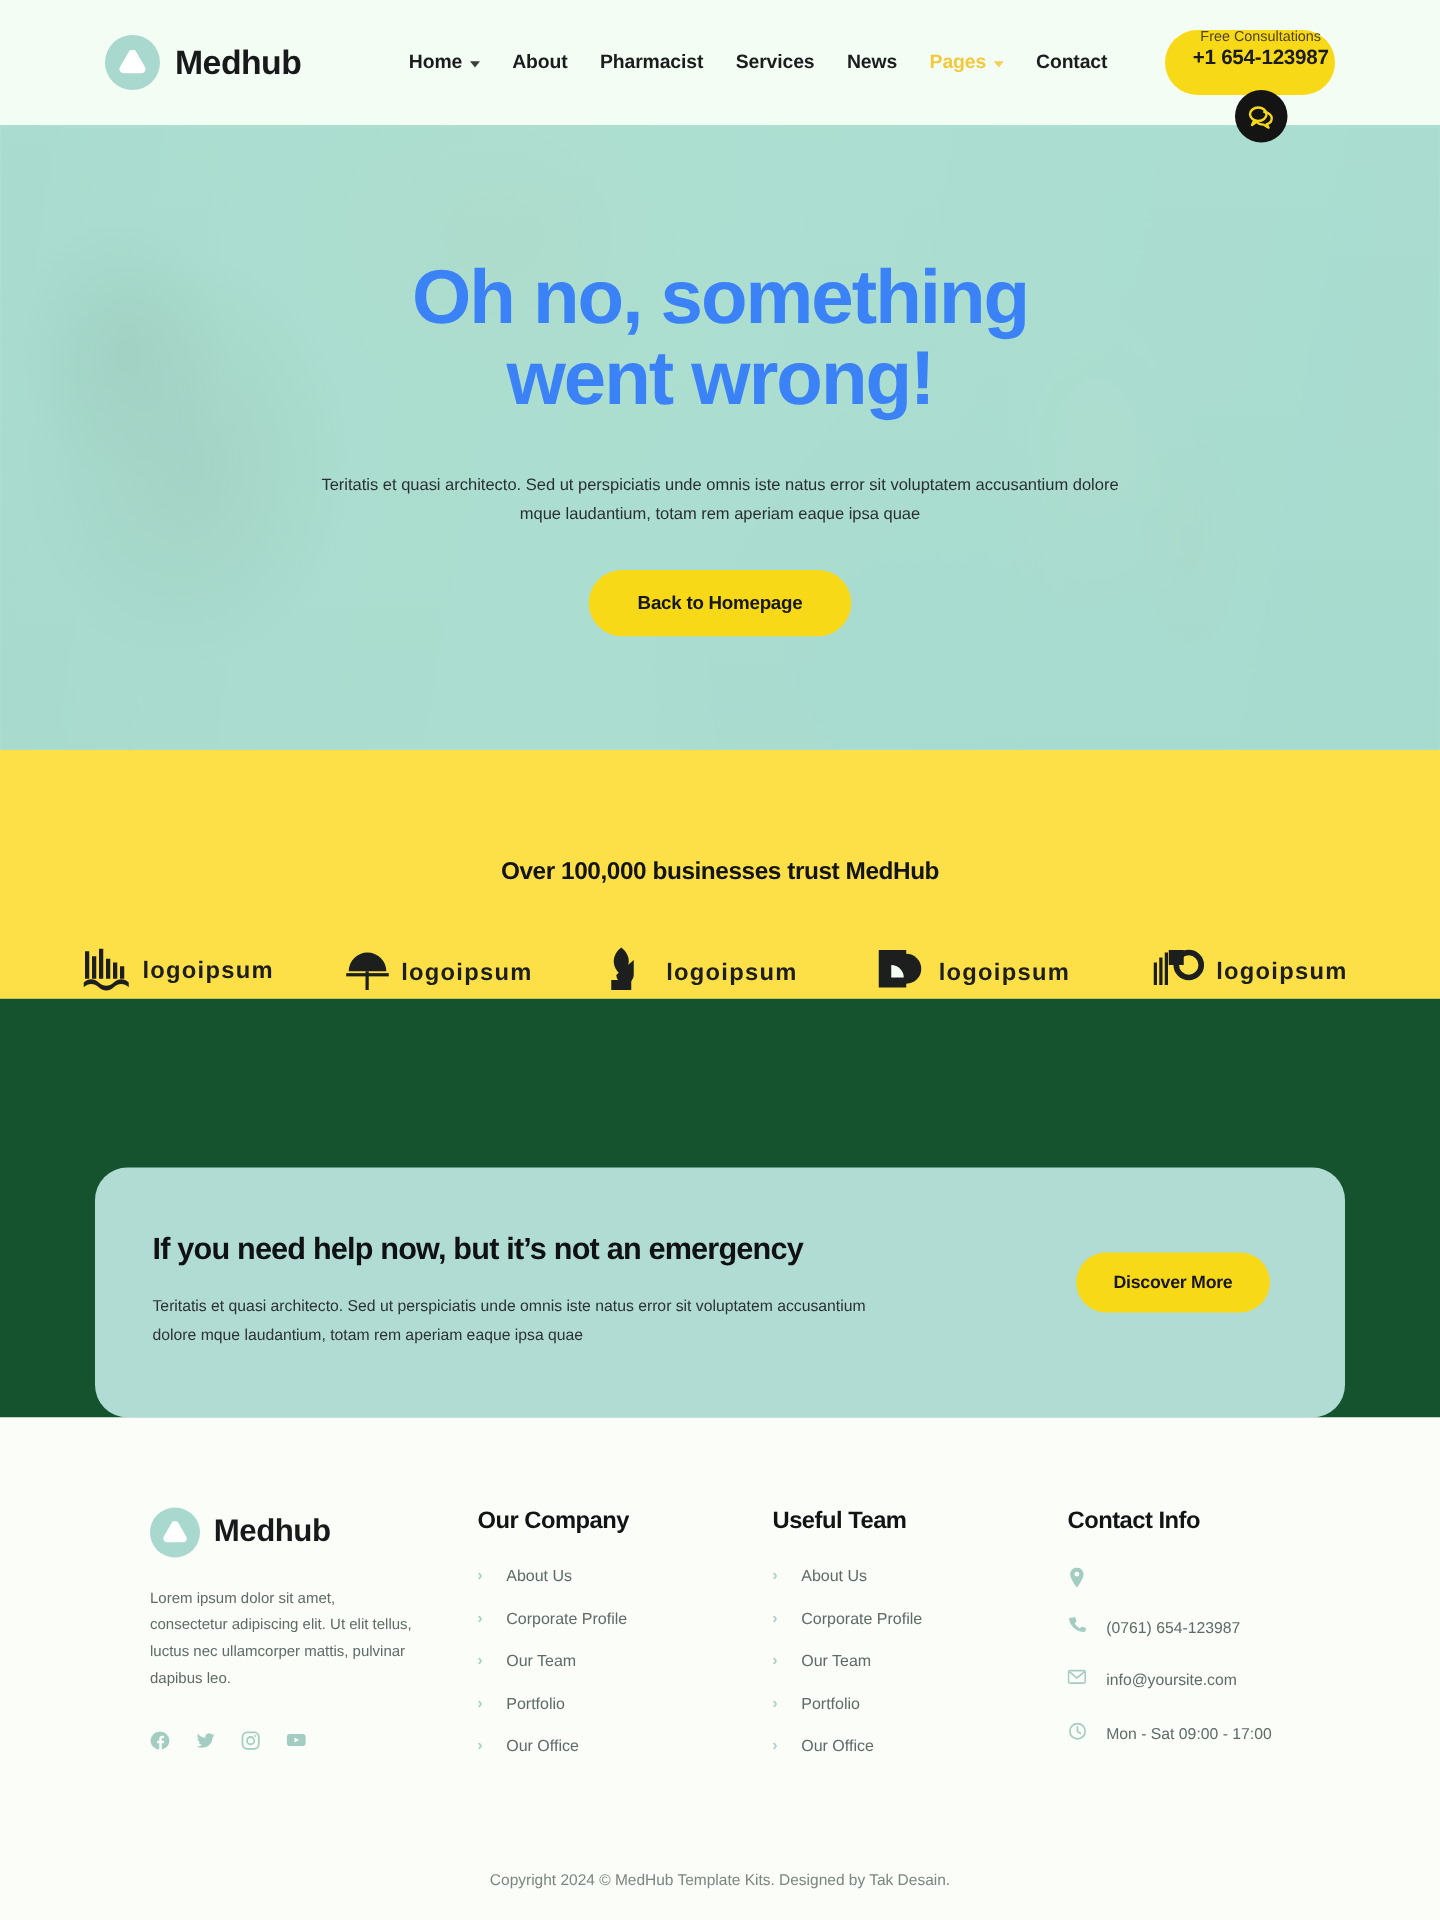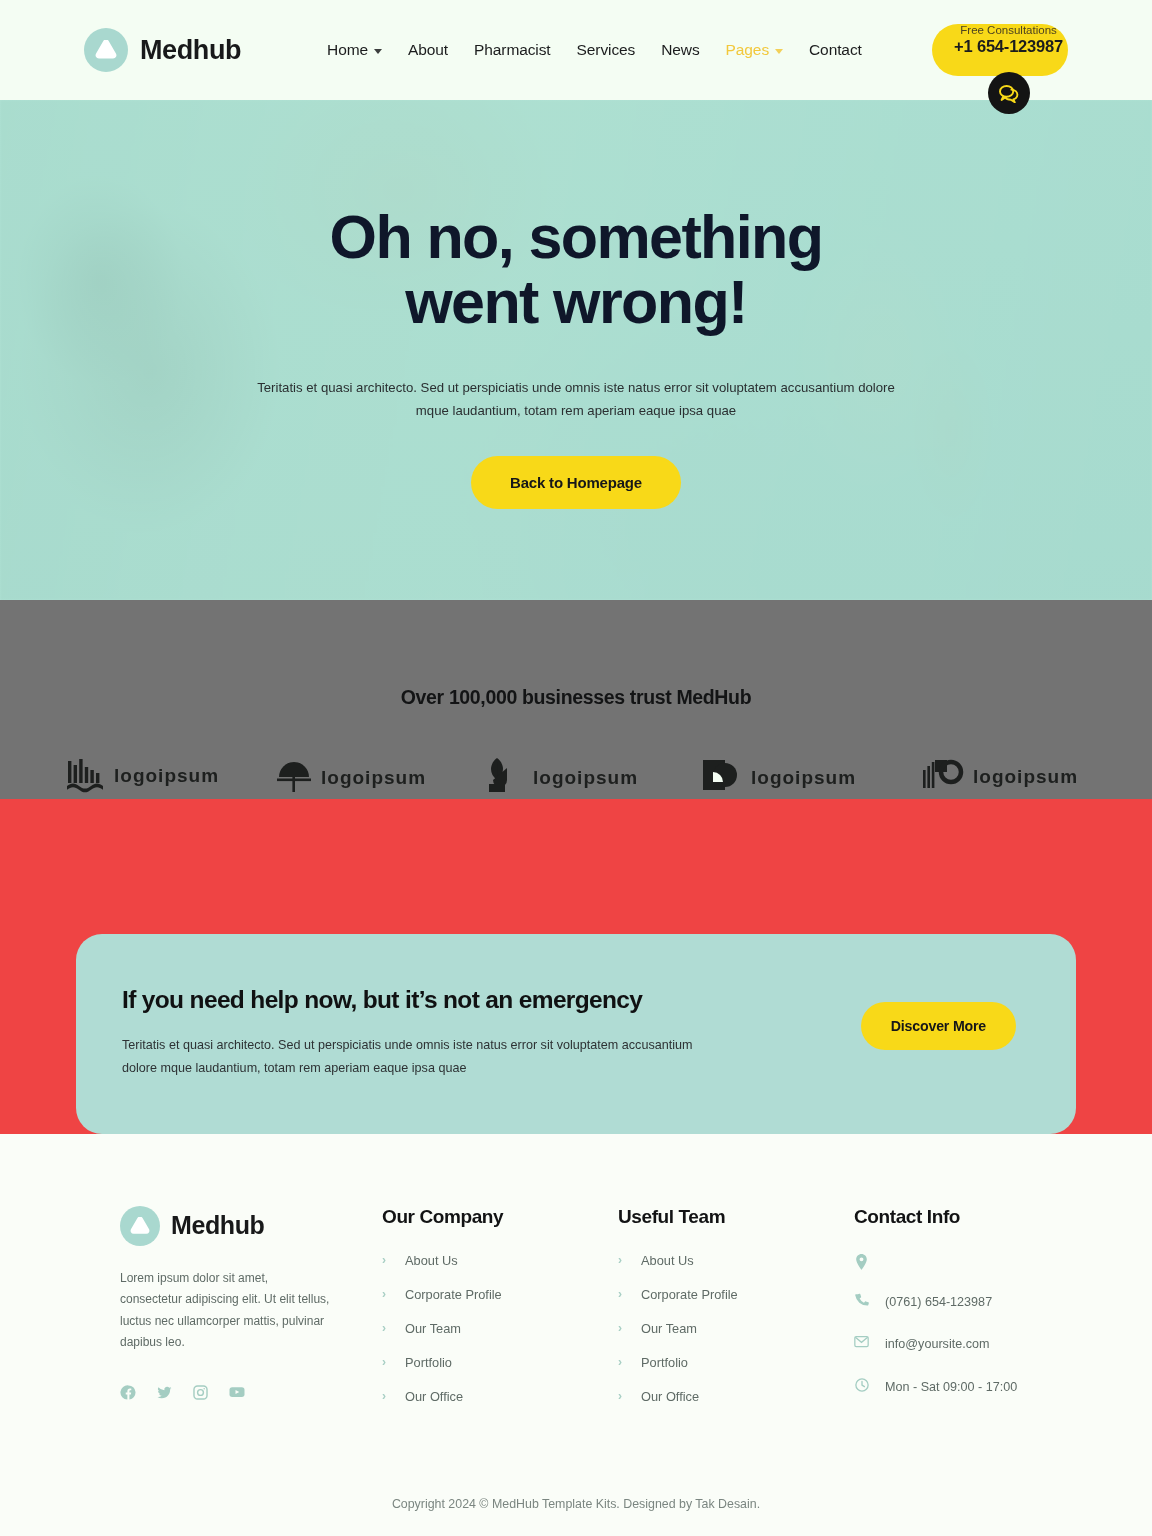--- a/index.html
+++ b/index.html
@@ -46,21 +46,21 @@
     display: flex;
     align-items: center;
     gap: 26px;
     margin-left: 86px;
   }
   .nav-item {
     display: flex;
     align-items: center;
     gap: 6px;
     font-size: 15.5px;
-    font-weight: 400;
+    font-weight: 700;
     color: #1b1c1d;
     cursor: pointer;
     letter-spacing: -0.1px;
   }
   .nav-item.active { color: #f2c83c; }
   .caret {
     width: 0; height: 0;
     border-left: 4.5px solid transparent;
     border-right: 4.5px solid transparent;
     border-top: 5px solid currentColor;
@@ -139,21 +139,21 @@
     position: relative;
     z-index: 2;
     text-align: center;
     width: 100%;
     padding-top: 14px;
   }
   .hero-title {
     font-size: 61px;
     line-height: 1.07;
     font-weight: 700;
-    color: #0f172a;
+    color: #3b82f6;
     letter-spacing: -1.6px;
     max-width: 740px;
     margin: 0 auto;
   }
   .hero-sub {
     margin: 42px auto 0;
     max-width: 660px;
     font-size: 13.2px;
     line-height: 1.72;
     color: #2a2f31;
@@ -168,21 +168,21 @@
     border: none;
     border-radius: 34px;
     padding: 18px 39px;
     cursor: pointer;
     font-family: inherit;
     letter-spacing: -0.2px;
   }
 
   
   .trust {
-    background: #737373;
+    background: #fde047;
     padding: 86px 0 0;
     text-align: center;
   }
   .trust-title {
     font-size: 19.5px;
     font-weight: 700;
     color: #131415;
     letter-spacing: -0.35px;
   }
   .logos {
@@ -190,21 +190,21 @@
     display: flex;
     justify-content: center;
     align-items: center;
     gap: 52px;
     padding: 0 110px;
   }
   .logo-item { height: 44px; display: flex; align-items: center; }
   .logo-item svg { display: block; }
 
   
-  .cta-wrap { background: #ef4444; padding: 135px 76px 0; }
+  .cta-wrap { background: #14532d; padding: 135px 76px 0; }
   .cta-band {
     background: #b0dcd4;
     border-radius: 26px;
     padding: 50px 52px 54px 46px;
     display: flex;
     align-items: flex-start;
   }
   .cta-text { flex: 1; padding-top: 2px; }
   .cta-heading {
     font-size: 24.5px;

